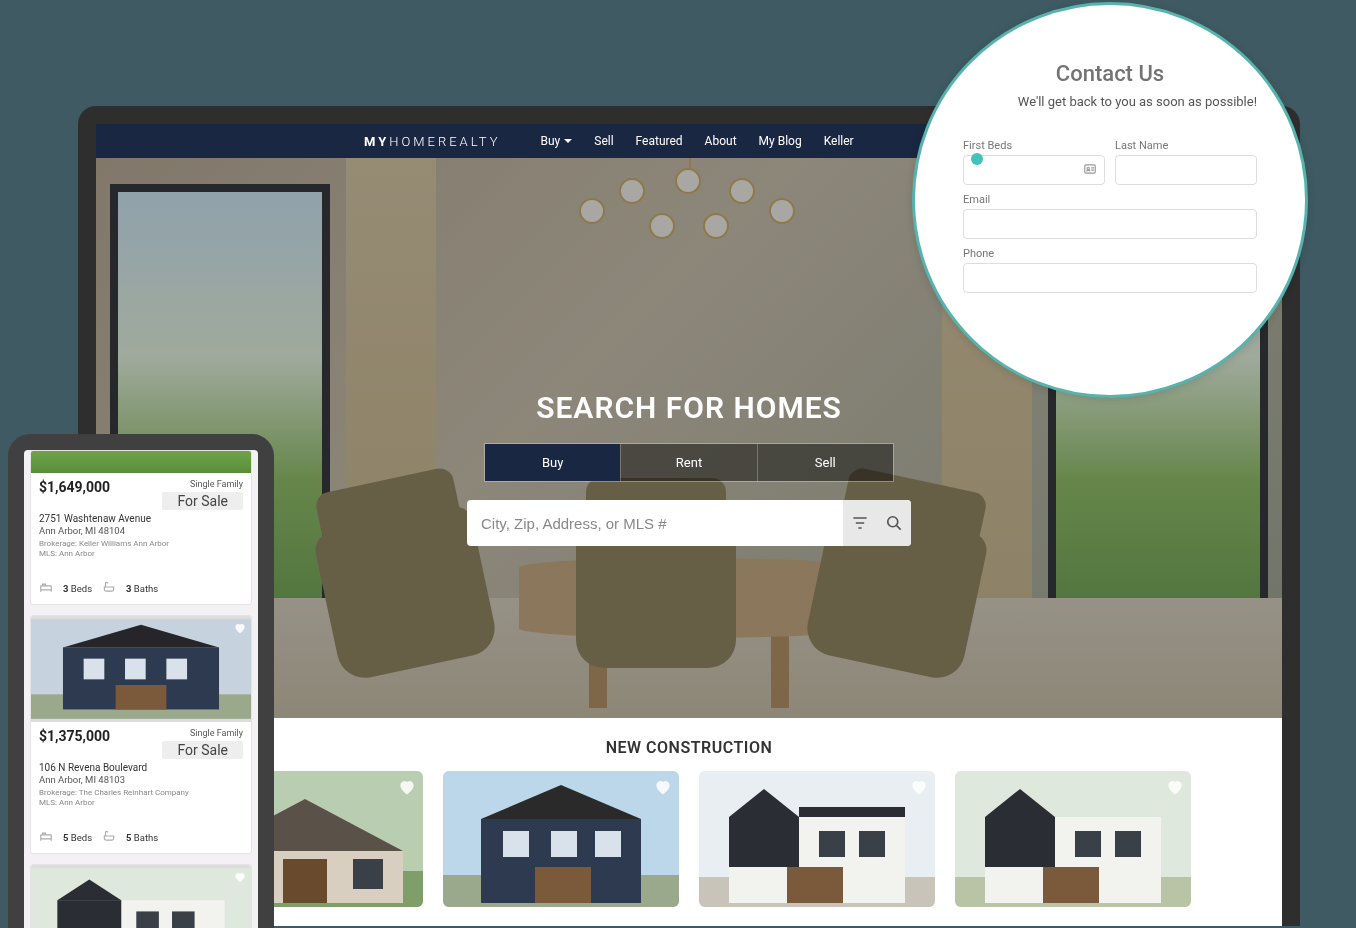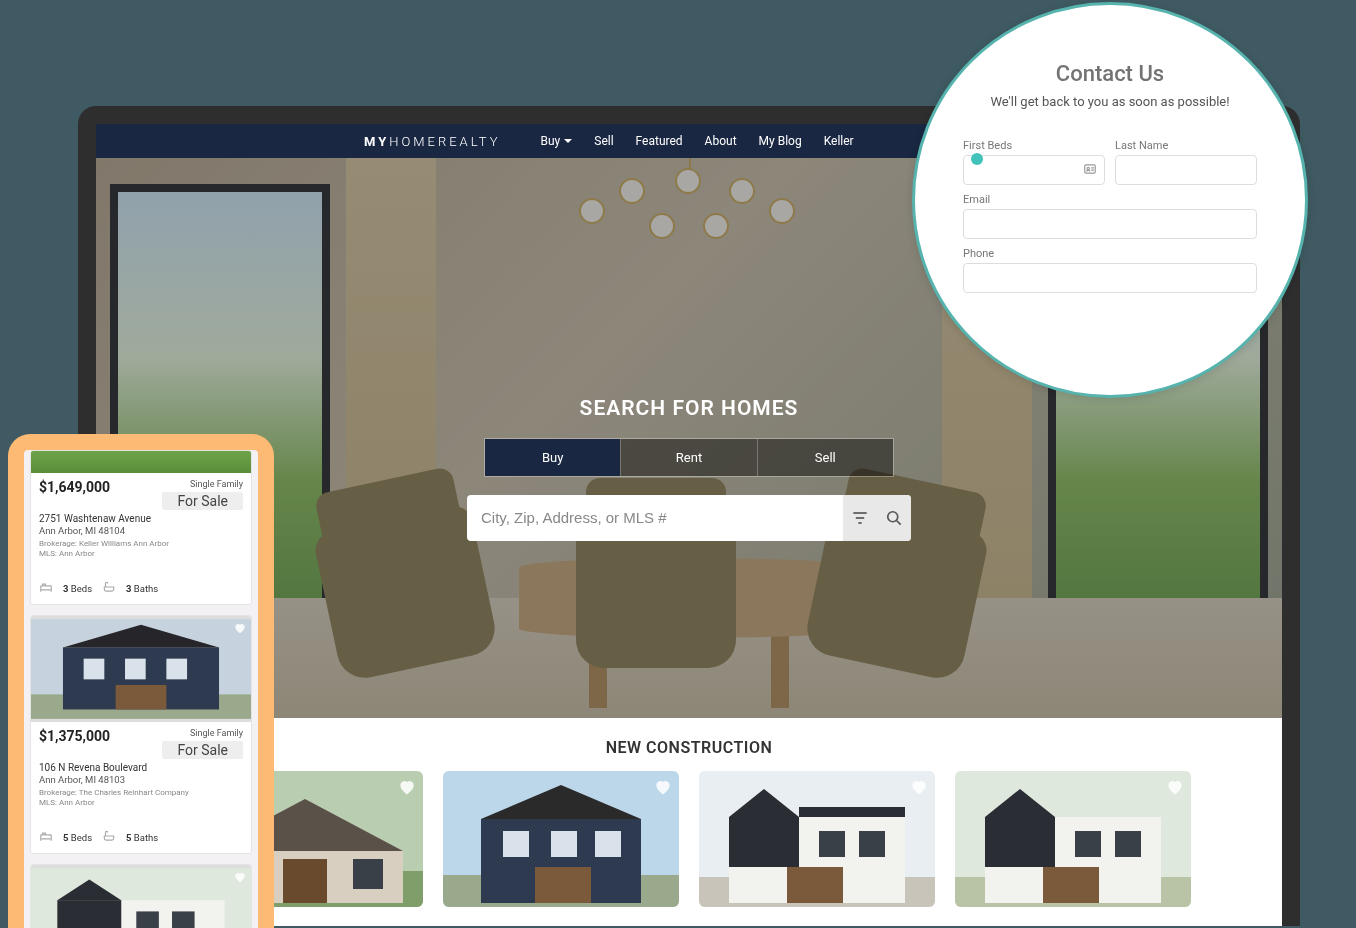--- a/index.html
+++ b/index.html
@@ -90,21 +90,21 @@
   .room .chandelier .stem{position:absolute;left:50%;top:0;width:2px;height:30px;background:#caa85a;}
   .room .chandelier .bulb{position:absolute;width:26px;height:26px;border-radius:50%;background:#f3eee2;border:2px solid #caa85a;}
   .room .curtain { position:absolute; top:0; width:90px; height:470px; background:linear-gradient(#d7c49a,#c9b584); }
   .room .curt-l{left:250px;} .room .curt-r{right:250px;}
 
   .hero-center {
     position: relative; z-index: 2; text-align: center; color:#fff;
     width: 460px;
     top: 30px;
   }
-  .hero-title { font-size: 21px; font-weight: 600; letter-spacing: 1px; margin-bottom: 18px;}
+  .hero-title { font-size: 30px; font-weight: 600; letter-spacing: 1px; margin-bottom: 18px;}
   .mode-tabs { display:flex; width:410px; margin:0 auto 18px; border:1px solid rgba(255,255,255,0.3);}
   .mode-tab { flex:1; text-align:center; padding:11px 0; font-size:13px; background:rgba(0,0,0,0.45); cursor:pointer;}
   .mode-tab.active { background:#1a2742; }
   .mode-tab + .mode-tab { border-left:1px solid rgba(255,255,255,0.25);}
   .searchbar { display:flex; width:444px; margin:0 auto; background:#fff; border-radius:4px; overflow:hidden; height:46px; align-items:center;}
   .searchbar input { flex:1; border:none; outline:none; font-size:15px; padding:0 14px; color:#333;}
   .searchbar input::placeholder{color:#888;}
   .searchbar .iconbtn { width:34px; height:46px; background:#e8e8e8; display:flex; align-items:center; justify-content:center; cursor:pointer; color:#555;}
   .searchbar .iconbtn:last-child{margin-left:0;}
   .searchbar .iconbtn:first-of-type{margin-left:0;}
@@ -116,21 +116,21 @@
   .hcard .heart { position:absolute; top:6px; right:6px; color:rgba(255,255,255,0.85); }
   .hcard svg.house{ width:100%; height:100%; display:block;}
 
   
   .mobile-frame {
     position:absolute;
     left: 8px;
     top: 434px;
     width: 266px;
     height: 494px;
-    background:#fdba74;
+    background:#404040;
     border-radius:22px 22px 0 0;
     padding:16px 16px 0;
     overflow:hidden;
     z-index:5;
   }
   .mobile-screen{ width:100%; height:100%; background:#f3f1f4; overflow:hidden; border-radius:4px 4px 0 0;}
   .mcard { background:#fff; margin:0 6px 10px; border:1px solid #e4e4e4; border-radius:3px; overflow:hidden;}
   .mcard .mimg { height:106px; background:#ddd; position:relative;}
   .mcard .mimg.short{height:22px; background:linear-gradient(#6fa34a,#5a8d3a);}
   .mcard .heart { position:absolute; top:4px; right:4px; color:rgba(255,255,255,0.85); }
@@ -154,21 +154,21 @@
     height:396px;
     border-radius:50%;
     background:#fff;
     border:3px solid #56b3ad;
     z-index:10;
     padding:56px 48px 0;
     overflow:hidden;
     box-shadow:0 2px 8px rgba(0,0,0,0.12);
   }
   .ctitle{font-size:22px;font-weight:500;color:#737373;text-align:center;}
-  .csub{font-size:13px;color:#555;text-align:center;margin-top:8px;}
+  .csub{font-size:13px;color:#555;text-align:right;margin-top:8px;}
   .cform{margin-top:30px;}
   .crow{display:flex;gap:10px;margin-bottom:8px;}
   .cfield{flex:1;}
   .clabel{font-size:11px;color:#777;margin-bottom:3px;display:block;}
   .cinput{width:100%;height:30px;border:1px solid #ddd;border-radius:4px;padding:0 8px;font-size:12px;position:relative;}
   .ciconbox{display:flex;align-items:center;}
   .ciconbox .cinput{padding-right:24px;}
   .ciconbox .fi{position:absolute; margin-left:-22px; color:#999; font-size:12px;}
   .ctextarea{width:100%;min-height:40px;border:1px solid #ddd;border-radius:4px;padding:6px 8px;font-size:12px;resize:none;}
 

